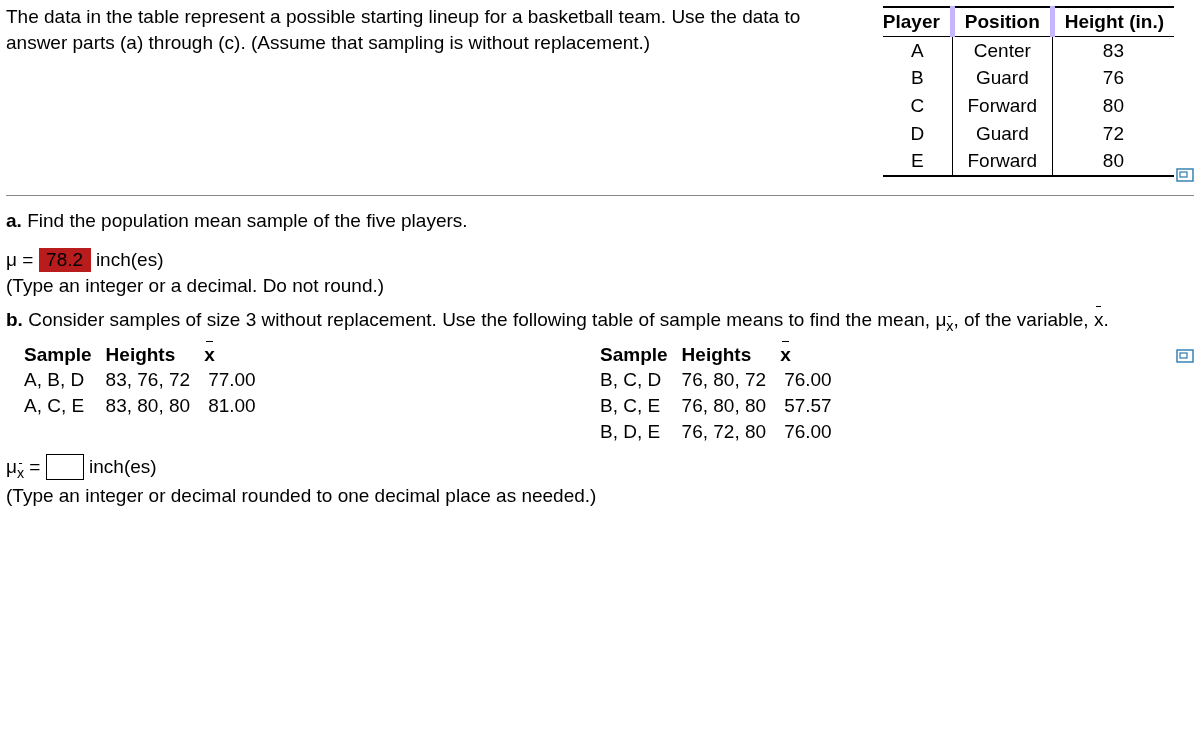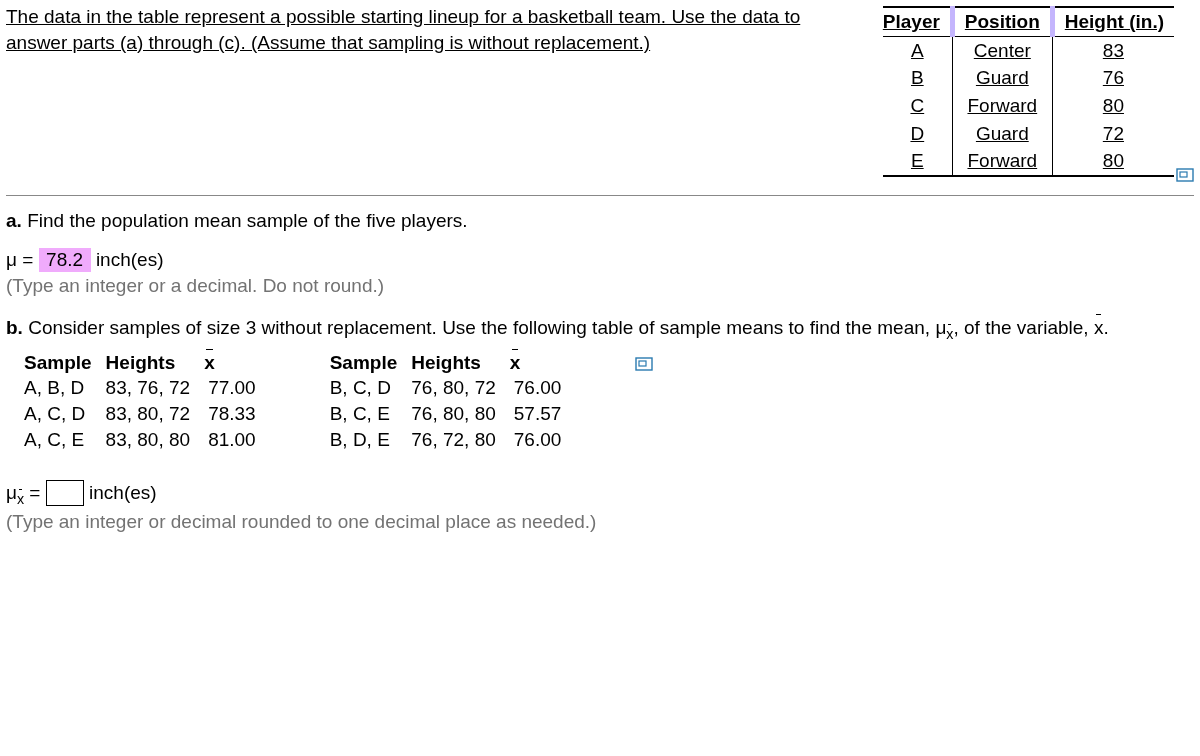--- a/index.html
+++ b/index.html
@@ -5,57 +5,57 @@
   body {
     font-family: Arial, Helvetica, sans-serif;
     font-size: 19px;
     margin: 0;
     padding: 4px 6px;
     color: #000;
     line-height: 1.35;
     width: 1200px;
     box-sizing: border-box;
   }
-  .top-row { display: flex; flex-direction: row; align-items: flex-start; gap: 30px; text-decoration: underline; }
+  .top-row { display: flex; flex-direction: row; align-items: flex-start; gap: 30px; }
   .prompt-text { flex: 1; }
   .player-table { border-collapse: collapse; margin-top:2px;}
   .player-table th, .player-table td { padding: 1px 10px; text-align: center; }
   .player-table th { border-top: 2px solid #000; border-bottom: 1px solid #000; font-weight: bold; text-align: left;}
   .player-table th:nth-child(2), .player-table th:nth-child(3){text-align:center;}
   .player-table th:nth-child(1){text-align:left; padding-left:0;}
   .player-table th + th { border-left: 5px solid #c4b5fd; }
   .player-table tr:last-child td { border-bottom: 2px solid #000; }
   .player-table td + td { border-left: 1px solid #000; }
   .expand-icon { width:18px; height:14px; display:inline-block; vertical-align:middle; cursor:pointer;}
   hr.sep { border: none; border-top: 1px solid #888; margin: 18px 0 12px 0; }
   .part-label { font-weight: bold; }
   .answer-input {
     font-family: inherit; font-size: inherit;
     width: 48px; text-align: center;
-    border: none; background: #f0abfc;
+    border: none; background: #b91c1c;
     padding: 1px 2px;
   }
   .answer-input.empty { background:#fff; border:1px solid #000; width:32px; height:22px;}
-  .note { color: #737373; }
+  .note { color: #000000; }
   .xbar { position: relative; display: inline-block; }
   .xbar::before {
     content: "";
     position: absolute;
     top: -1px; left: 2px; right: 2px;
     border-top: 1.2px solid #000;
   }
   .mu-sub { display:inline-block; position:relative;}
   .mu-sub sub { font-size: 0.75em; }
-  .samples-wrap { display: flex; gap: 60px; margin-top:6px; margin-left:18px; align-items:flex-start;}
+  .samples-wrap { display: flex; gap: 60px; margin-top:6px; margin-left:18px; align-items:flex-start;justify-content:space-between;}
   table.samples { border-collapse: collapse; }
   table.samples th, table.samples td { padding: 0 14px 0 0; text-align: left; }
   table.samples th { font-weight: bold; }
   table.samples td.num { text-align: left; padding-left:4px;}
-  .b-text { margin-top:16px;}
-  .input-row{margin-top:28px;}
+  .b-text { margin-top:8px;}
+  .input-row{margin-top:10px;}
   .hdr-center{text-align:center !important;}
 </style>
 </head>
 <body>
 
 <div class="top-row">
   <div class="prompt-text">The data in the table represent a possible starting lineup for a basketball team. Use the data to answer parts (a) through (c). (Assume that sampling is without replacement.)</div>
   <div style="display:flex; align-items:flex-end; gap:2px;">
     <table class="player-table">
       <thead>
@@ -128,25 +128,20 @@
       <th>Sample</th>
       <th>Heights</th>
       <th><span class="xbar">x</span></th>
     </tr>
     <tr>
           <td>A, B, D</td>
           <td>83, 76, 72</td>
           <td class="num">77.00</td>
         </tr>
     <tr>
-          <td>A, C, D</td>
-          <td>83, 80, 72</td>
-          <td class="num">78.33</td>
-        </tr>
-    <tr>
           <td>A, C, E</td>
           <td>83, 80, 80</td>
           <td class="num">81.00</td>
         </tr>
   </tbody>
     </table>
 
   <table class="samples">
     <tbody>
         <tr>

